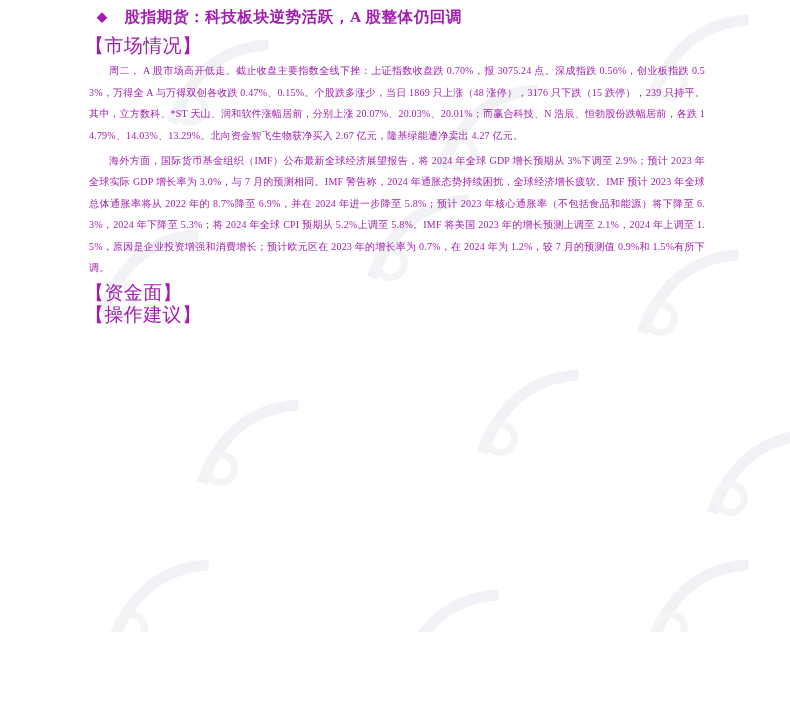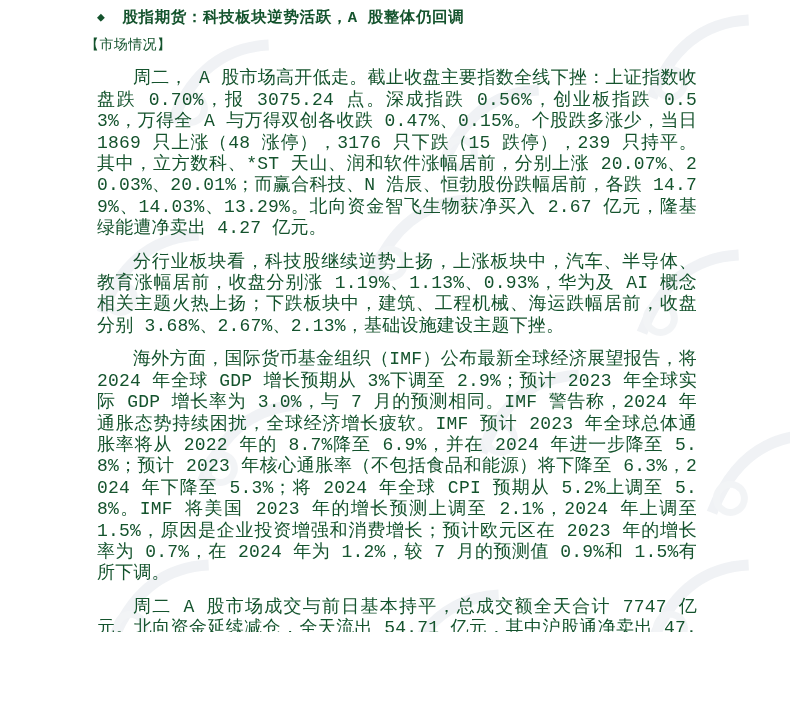--- a/index.html
+++ b/index.html
@@ -6,22 +6,22 @@
     margin: 0;
     padding: 0;
     background: #ffffff;
   }
   .page {
     position: relative;
     width: 790px;
     height: 632px;
     background: #ffffff;
     overflow: hidden;
-    font-family: Liberation Mono, monospace;
-    color: #14532d;
+    font-family: Liberation Serif, serif;
+    color: #a21caf;
   }
   .watermark-layer {
     position: absolute;
     inset: 0;
     pointer-events: none;
   }
   .wm {
     position: absolute;
     width: 140px;
     height: 86px;
@@ -42,27 +42,27 @@
     letter-spacing: 0.6px;
     white-space: nowrap;
   }
   .title .bullet {
     display: inline-block;
     margin-right: 17px;
     font-size: 13px;
     transform: translateY(-1px);
   }
   .sec-heading {
-    font-size: 14px;
+    font-size: 19px;
     line-height: 21.4px;
     letter-spacing: 0.4px;
   }
   .para {
-    margin: 12px;
-    font-size: 18px;
+    margin: 4px;
+    font-size: 10px;
     line-height: 21.4px;
     text-align: justify;
     text-indent: 2em;
     letter-spacing: 0.2px;
     word-break: break-all;
   }
 </style>
 </head>
 <body>
 
@@ -120,22 +120,21 @@
   </div>
 
   <div class="content">
 
     <h1 class="title">
       <span class="bullet">◆</span><span>股指期货：科技板块逆势活跃，A 股整体仍回调</span>
     </h1>
 
     <div class="sec-heading">【市场情况】</div>
     <p class="para">周二， A 股市场高开低走。截止收盘主要指数全线下挫：上证指数收盘跌 0.70%，报 3075.24 点。深成指跌 0.56%，创业板指跌 0.53%，万得全 A 与万得双创各收跌 0.47%、0.15%。个股跌多涨少，当日 1869 只上涨（48 涨停），3176 只下跌（15 跌停），239 只持平。其中，立方数科、*ST 天山、润和软件涨幅居前，分别上涨 20.07%、20.03%、20.01%；而赢合科技、N 浩辰、恒勃股份跌幅居前，各跌 14.79%、14.03%、13.29%。北向资金智飞生物获净买入 2.67 亿元，隆基绿能遭净卖出 4.27 亿元。</p>
-    <p class="para">分行业板块看，科技股继续逆势上扬，上涨板块中，汽车、半导体、教育涨幅居前，收盘分别涨 1.19%、1.13%、0.93%，华为及 AI 概念相关主题火热上扬；下跌板块中，建筑、工程机械、海运跌幅居前，收盘分别 3.68%、2.67%、2.13%，基础设施建设主题下挫。</p>
 
     <p class="para">海外方面，国际货币基金组织（IMF）公布最新全球经济展望报告，将 2024 年全球 GDP 增长预期从 3%下调至 2.9%；预计 2023 年全球实际 GDP 增长率为 3.0%，与 7 月的预测相同。IMF 警告称，2024 年通胀态势持续困扰，全球经济增长疲软。IMF 预计 2023 年全球总体通胀率将从 2022 年的 8.7%降至 6.9%，并在 2024 年进一步降至 5.8%；预计 2023 年核心通胀率（不包括食品和能源）将下降至 6.3%，2024 年下降至 5.3%；将 2024 年全球 CPI 预期从 5.2%上调至 5.8%。IMF 将美国 2023 年的增长预测上调至 2.1%，2024 年上调至 1.5%，原因是企业投资增强和消费增长；预计欧元区在 2023 年的增长率为 0.7%，在 2024 年为 1.2%，较 7 月的预测值 0.9%和 1.5%有所下调。</p>
 
-    <p class="para">周二 A 股市场成交与前日基本持平，总成交额全天合计 7747 亿元。北向资金延续减仓，全天流出 54.71 亿元，其中沪股通净卖出 47.57 亿元，深股通净卖出 7.15 亿元。央行公告称，10 月 10 日以利率招标方式开展了 670 亿元 7 天期逆回购操作，中标利率为 1.8%，当日 3780 亿元逆回购到期，因此单日净回笼 3110 亿元。</p>
+    <div class="sec-heading">【资金面】</div>
 
     <div class="sec-heading">【操作建议】</div>
 
   </div>
 </div>
 
 </body></html>

